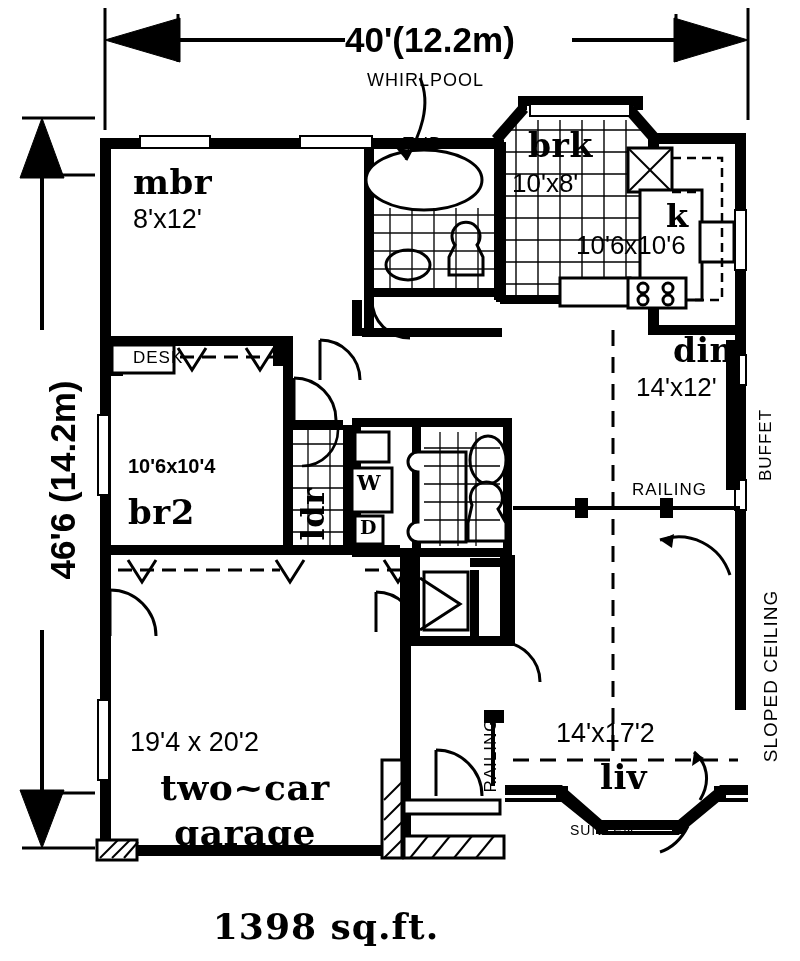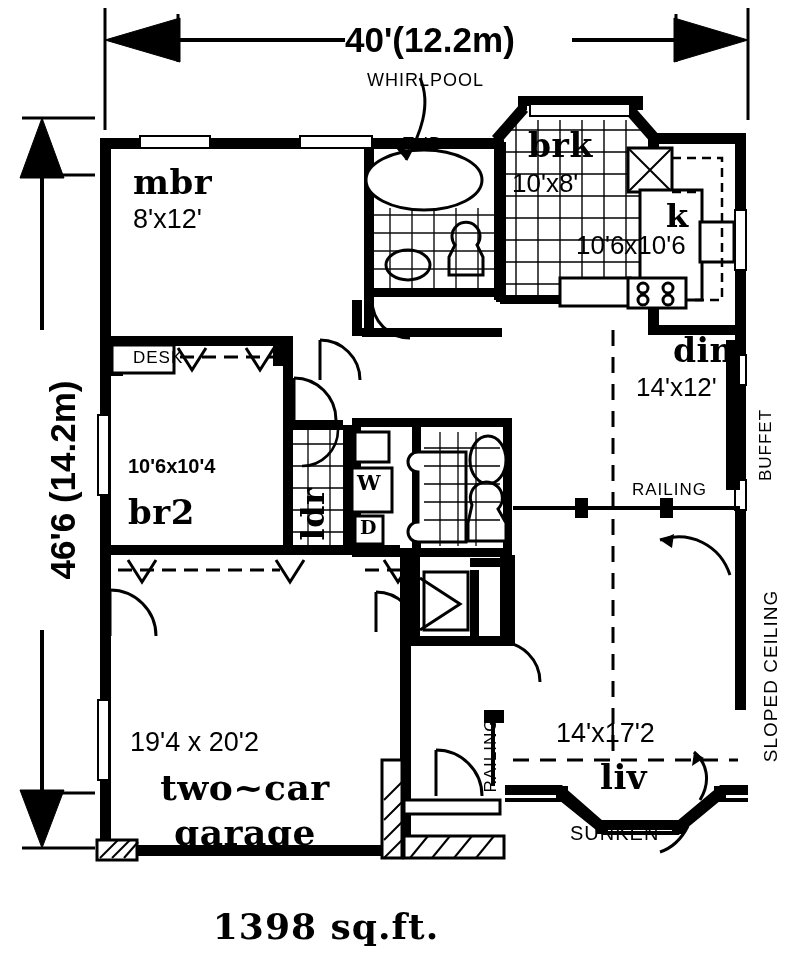--- a/index.html
+++ b/index.html
@@ -365,18 +365,18 @@
 <div class="lbl dim" style="left:128px;top:455px;font-size:20px;font-weight:bold;">10'6x10'4</div>
 <div class="lbl room" style="left:128px;top:492px;font-size:34px;">br2</div>
 
 <div class="lbl room vert" style="left:258px;top:495px;font-size:32px;transform:rotate(-90deg);width:110px;text-align:center;">ldr</div>
 
 <div class="lbl room" style="left:357px;top:470px;font-size:21px;">W</div>
 <div class="lbl room" style="left:360px;top:516px;font-size:19px;">D</div>
 
 <div class="lbl dim" style="left:556px;top:718px;font-size:27px;">14'x17'2</div>
 <div class="lbl room" style="left:600px;top:757px;font-size:34px;">liv</div>
-<div class="lbl note" style="left:570px;top:822px;font-size:20px;">SUNKEN</div>
+<div class="lbl note" style="left:570px;top:822px;font-size:14px;">SUNKEN</div>
 
 <div class="lbl dim" style="left:130px;top:727px;font-size:27px;">19'4 x 20'2</div>
 <div class="lbl room" style="left:130px;top:765px;font-size:36px;line-height:45px;width:230px;text-align:center;">two~car<br>garage</div>
 
 <div class="lbl footer" style="left:0px;top:905px;width:652px;text-align:center;font-size:36px;letter-spacing:1px;">1398 sq.ft.</div>
 
 </body></html>

